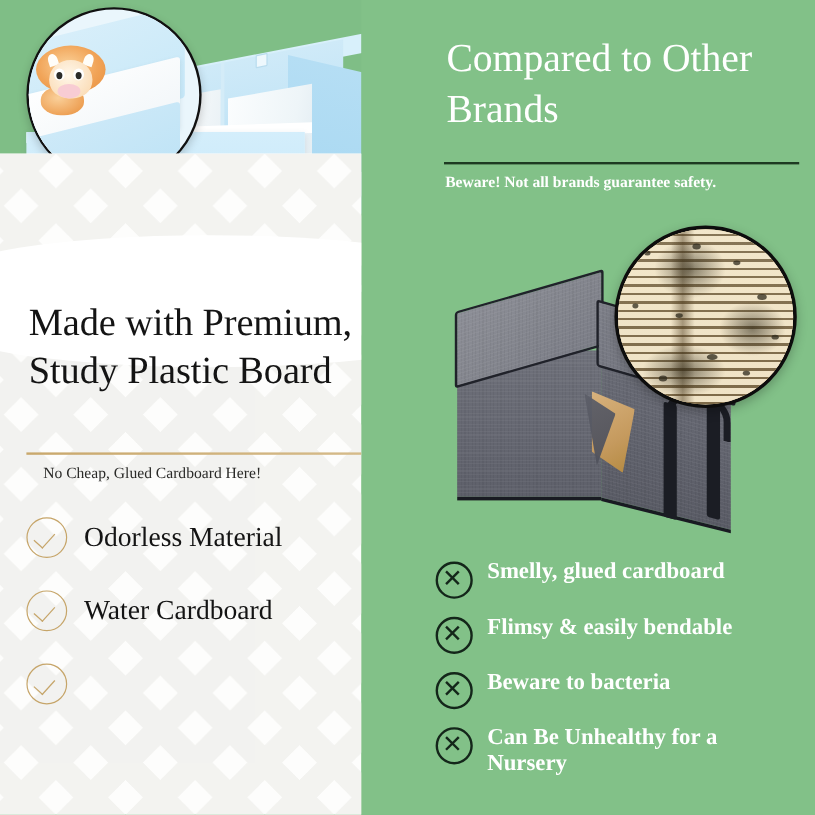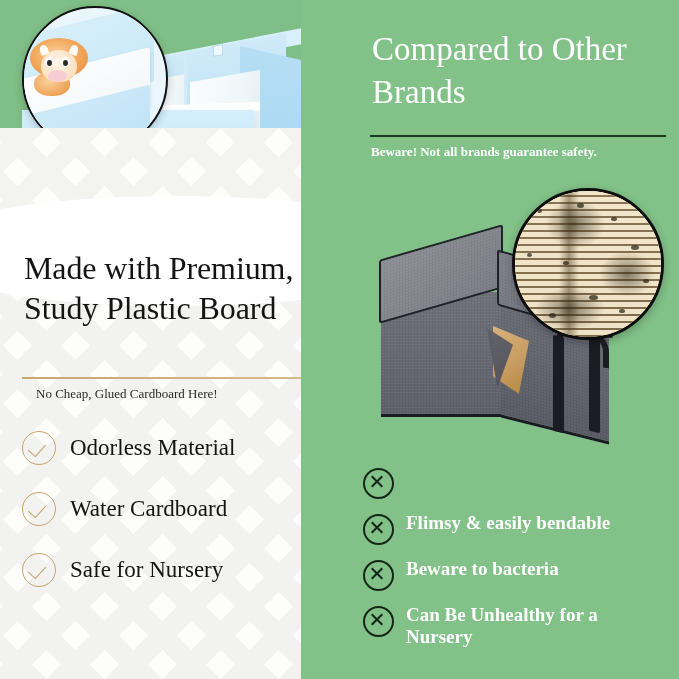--- a/index.html
+++ b/index.html
@@ -474,21 +474,20 @@
       <div class="l-item">
         <div class="chk"></div>
         <span>Odorless Material</span>
       </div>
       <div class="l-item">
         <div class="chk"></div>
         <span>Water Cardboard</span>
       </div>
       <div class="l-item">
         <div class="chk"></div>
-        <span>Safe for Nursery</span>
       </div>
     </div>
   </div>
 
   <div class="right-panel">
     <div class="r-title">Compared to Other Brands</div>
     <div class="r-rule"></div>
     <div class="r-sub">Beware! Not all brands guarantee safety.</div>
 
     <div class="bin">
@@ -507,20 +506,21 @@
           <div class="bn-tex"></div>
         </div>
       <div class="bn bn-lid-r">
           <div class="bn-tex"></div>
         </div>
     </div>
 
     <div class="r-list">
       <div class="r-item">
         <div class="xmk"></div>
+        <span>Smelly, glued cardboard</span>
       </div>
       <div class="r-item">
         <div class="xmk"></div>
         <span>Flimsy &amp; easily bendable</span>
       </div>
       <div class="r-item">
         <div class="xmk"></div>
         <span>Beware to bacteria</span>
       </div>
       <div class="r-item">

